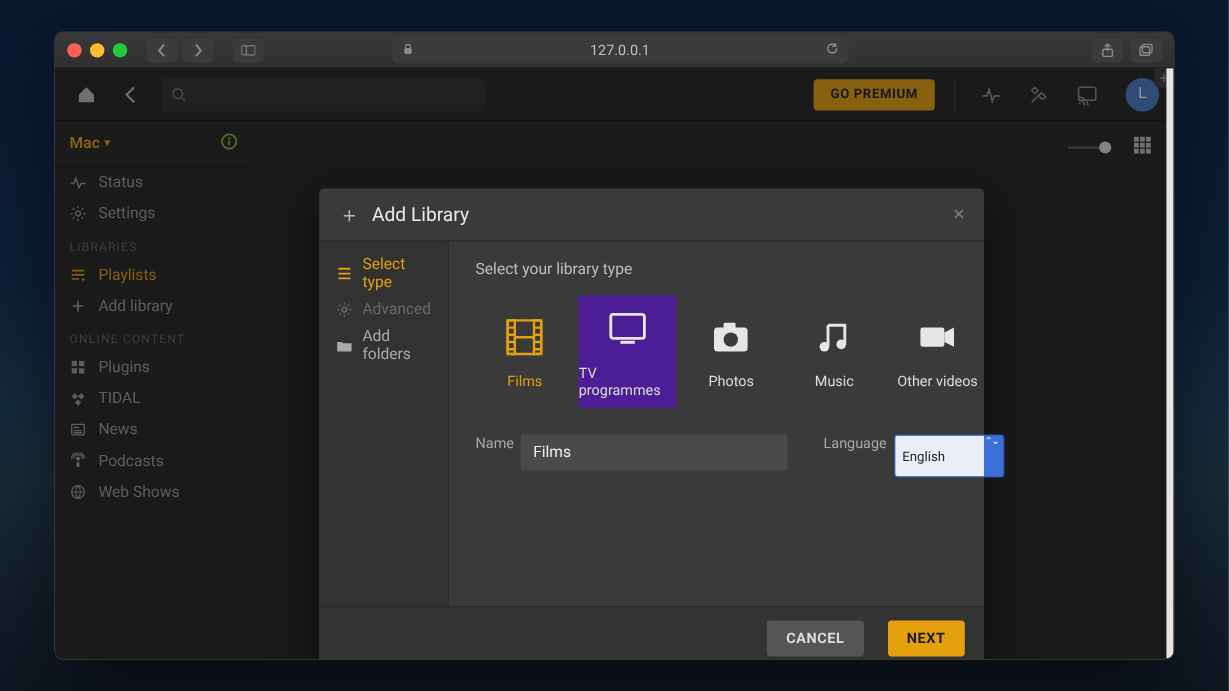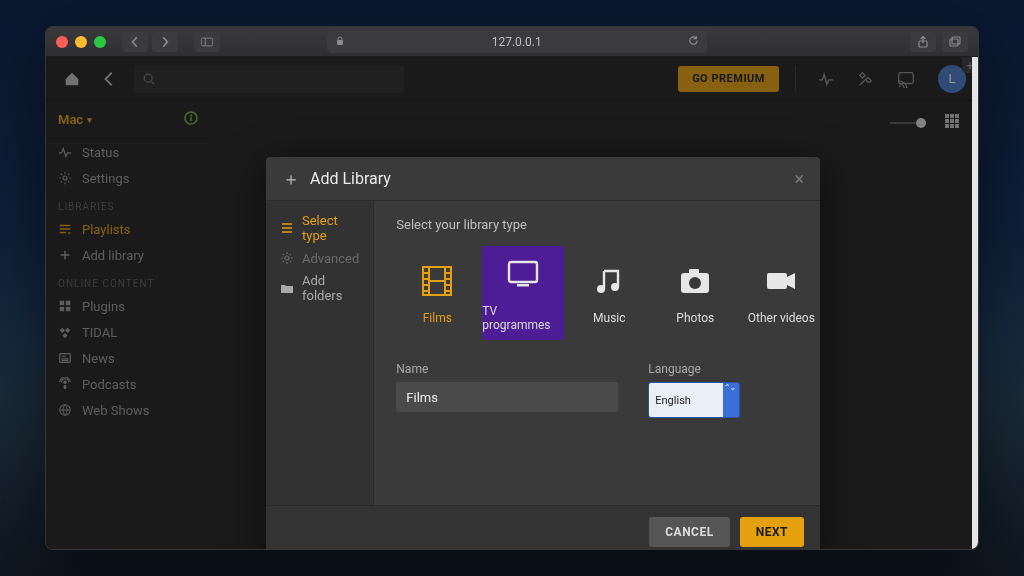--- a/index.html
+++ b/index.html
@@ -140,21 +140,21 @@
     width:82px; height:94px; border-radius:3px; display:flex; flex-direction:column;
     align-items:center; justify-content:center; gap:10px; color:#ddd; font-size:12px;
   }
   .type.selected{ background:#4c1d95; }
   .type .tico{ height:40px; display:flex; align-items:center; justify-content:center; }
   .type .tico svg{ width:36px; height:36px; fill:#e6e6e6; }
   .type.films-t .tico svg{ fill:#e5a00d; }
   .type.films-t .tlabel{ color:#e5a00d; }
 
   .form-row{ display:flex; gap:30px; margin-top:22px; }
-  .fcol{ display:flex; flex-direction:column; gap:6px; }
+  .fcol{ display:flex; flex-direction:row; gap:6px; }
   .flabel{ color:#a8a8a8; font-size:12px; }
   .name-input{
     width:222px; height:30px; background:#4a4a4a; border:none; color:#eee;
     padding:0 10px; font-size:13px; border-radius:2px;
   }
   .lang-select{
     width:92px; height:36px; font-size:11px; border-radius:3px;
     appearance:none; -webkit-appearance:none; padding:1px 6px;
     background:#3b6fd8 linear-gradient(180deg,#e9eef7,#e9eef7) no-repeat;
     background-size:calc(100% - 16px) 100%;
@@ -166,21 +166,21 @@
     content:""; position:absolute; right:4px; top:4px; width:12px; height:12px;
     background:#3b6fd8; border-radius:2px;
   }
   .lang-wrap::before{
     content:"⌃⌄"; position:absolute; right:5px; top:2px; font-size:8px; color:#fff; z-index:2;
     letter-spacing:-1px; line-height:8px; white-space:pre;
   }
 
   .m-foot{
     height:52px; display:flex; align-items:center; justify-content:flex-end;
-    gap:10px; padding:15px 16px; background:#333; border-top:1px solid #2a2a2a;
+    gap:20px; padding:15px 16px; background:#333; border-top:1px solid #2a2a2a;
     border-bottom-left-radius:4px; border-bottom-right-radius:4px;
   }
   .btn{ height:30px; padding:0 16px; border:none; border-radius:3px; font-weight:700;
     font-size:12px; letter-spacing:.5px;}
   .btn.cancel{ background:#555; color:#ddd; }
   .btn.next{ background:#e5a00d; color:#1a1a1a; }
 
 </style>
 </head>
 <body>
@@ -471,37 +471,37 @@
                   <svg viewBox="0 0 36 36">
                     <rect x="4" y="6" width="28" height="20" rx="2" fill="none" stroke="#e6e6e6" stroke-width="2.4"></rect>
                     <rect x="12" y="28" width="12" height="2.5" fill="#e6e6e6"></rect>
                   </svg>
                 </span>
               <span class="tlabel">TV programmes</span>
             </div>
             <div class="type">
               <span class="tico">
                   <svg viewBox="0 0 36 36">
+                    <rect x="4" y="10" width="28" height="20" rx="3" fill="#e6e6e6"></rect>
+                    <rect x="12" y="6" width="10" height="5" rx="1" fill="#e6e6e6"></rect>
+                    <circle cx="18" cy="20" r="6" fill="#3a3a3a"></circle>
+                  </svg>
+                </span>
+              <span class="tlabel">Photos</span>
+            </div>
+            <div class="type">
+              <span class="tico">
+                  <svg viewBox="0 0 36 36">
                     <path d="M13 8h14v16" fill="none" stroke="#e6e6e6" stroke-width="2.4"></path>
                     <circle cx="10" cy="26" r="4" fill="#e6e6e6"></circle>
                     <circle cx="24" cy="24" r="4" fill="#e6e6e6"></circle>
                     <path d="M13 8v18" stroke="#e6e6e6" stroke-width="2.4"></path>
                   </svg>
                 </span>
               <span class="tlabel">Music</span>
-            </div>
-            <div class="type">
-              <span class="tico">
-                  <svg viewBox="0 0 36 36">
-                    <rect x="4" y="10" width="28" height="20" rx="3" fill="#e6e6e6"></rect>
-                    <rect x="12" y="6" width="10" height="5" rx="1" fill="#e6e6e6"></rect>
-                    <circle cx="18" cy="20" r="6" fill="#3a3a3a"></circle>
-                  </svg>
-                </span>
-              <span class="tlabel">Photos</span>
             </div>
             <div class="type">
               <span class="tico">
                   <svg viewBox="0 0 36 36">
                     <rect x="4" y="10" width="20" height="16" rx="2" fill="#e6e6e6"></rect>
                     <path d="M24 14l8-4v16l-8-4z" fill="#e6e6e6"></path>
                   </svg>
                 </span>
               <span class="tlabel">Other videos</span>
             </div>

